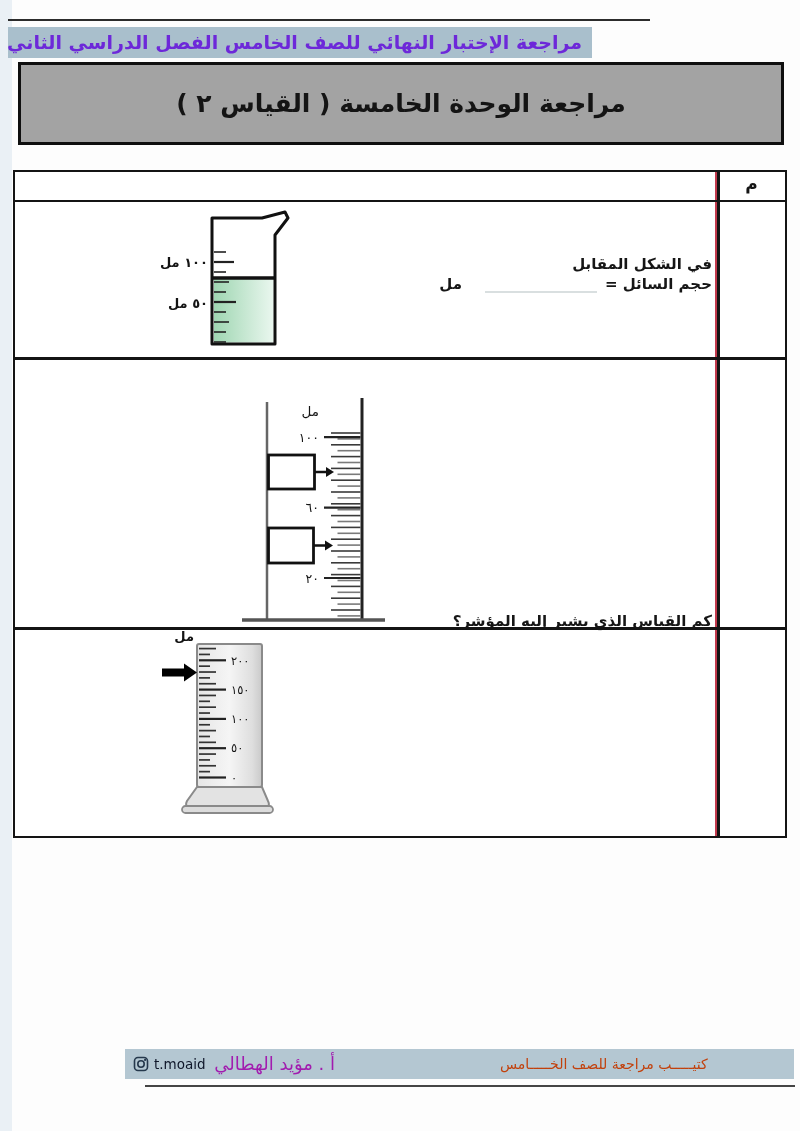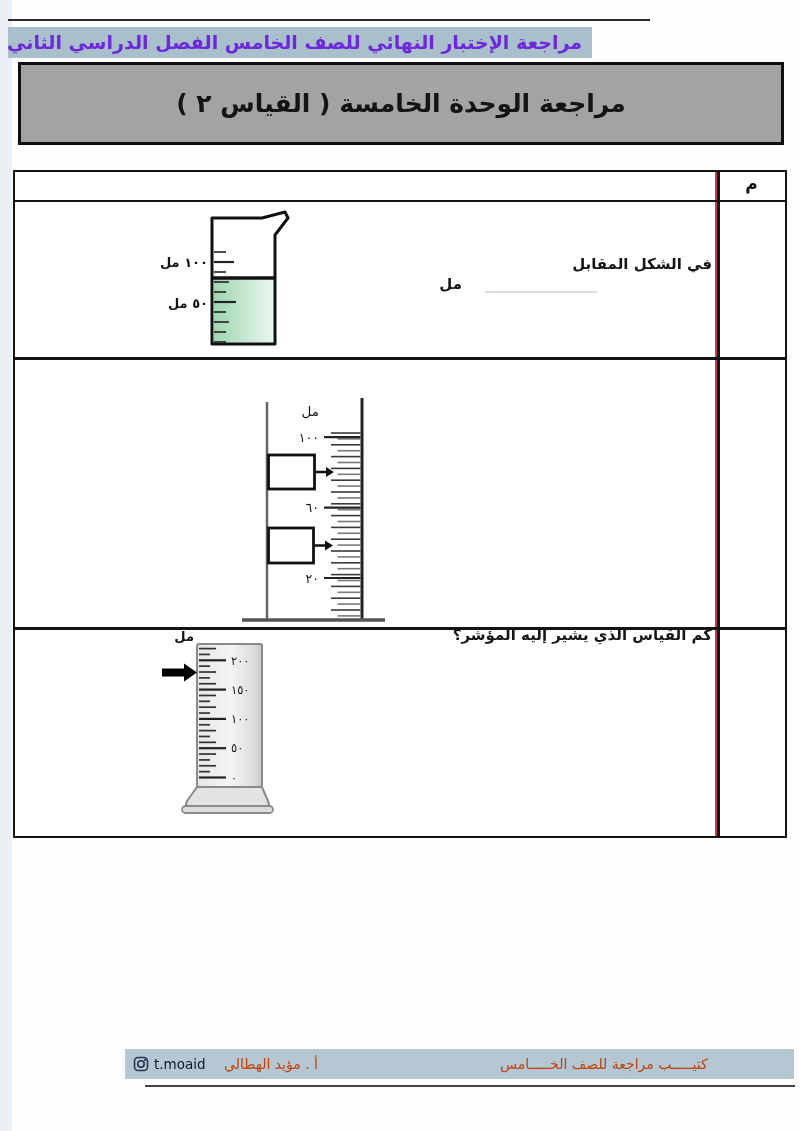--- a/index.html
+++ b/index.html
@@ -53,33 +53,33 @@
     position:absolute; left:704px; top:2px; width:65px; height:26px;
     text-align:center; direction:rtl; font-size:17px; font-weight:bold;
   }
 
   .cell-text { position:absolute; direction:rtl; text-align:right; color:#161616; }
   .t-intro   { left:0; top:36px;  width:697px; font-size:15px; font-weight:bold;margin-top:47px; }
   .t-prompt  { left:0; top:103px; width:697px; font-size:15px; font-weight:bold; }
   .t-blank   { left:470px; top:119px; width:112px; height:2px; background:#d9dfe0; }
   .t-unit    { left:400px; top:103px; width:47px; font-size:15px; font-weight:bold; }
   .t-q2      { left:0; top:194px; width:695px; font-size:14px; font-weight:normal; color:#2c2c2c; }
-  .t-q3      { left:0; top:454px; width:697px; font-size:15px; font-weight:bold; }
+  .t-q3      { left:0; top:440px; width:697px; font-size:15px; font-weight:bold; }
 
   .fig { position:absolute; }
   .fig text { font-family:"DejaVu Sans", sans-serif; fill:#141414; }
 
   
   .footer-bar {
     left:125px; top:1049px; width:669px; height:30px;
     background:#b4c7d2;
   }
   .ig-icon { left:133px; top:1056px; width:16px; height:16px; }
   .ig-handle { left:154px; top:1049px; width:120px; line-height:30px; font-size:13.5px; color:#0f172a; text-align:left; }
-  .teacher { left:224px; top:1049px; width:105px; line-height:30px; font-size:14px; color:#c2410c; direction:rtl; text-align:left; white-space:nowrap; }
+  .teacher { left:230px; top:1049px; width:105px; line-height:30px; font-size:18px; color:#a21caf; direction:rtl; text-align:left; white-space:nowrap; }
   .booklet { left:500px; top:1049px; width:283px; line-height:30px; font-size:14px; color:#c2410c; direction:rtl; text-align:left; white-space:nowrap; }
   .footer-rule { left:145px; top:1085px; width:650px; height:2px; background:#454545; }
 </style>
 </head>
 <body>
 
 <div class="abs scan-edge"></div>
 
 <div class="abs top-rule"></div>
 
@@ -92,20 +92,21 @@
 <div class="abs qtable">
   <div class="vline-red"></div>
   <div class="vline-black"></div>
   <div class="hline header"></div>
   <div class="hline r1"></div>
   <div class="hline r2"></div>
 
   <div class="m-header">م</div>
 
   <div class="cell-text t-intro">في الشكل المقابل</div>
+  <div class="cell-text t-prompt">حجم السائل =</div>
   <div class="abs t-blank"></div>
   <div class="cell-text t-unit">مل</div>
 
   <svg class="fig" style="left:127px; top:33px;" width="160" height="148" viewBox="0 0 160 148">
     <defs>
       <linearGradient id="greenGrad" x1="0" y1="0" x2="1" y2="0">
         <stop offset="0" stop-color="#9fd6b2"></stop>
         <stop offset="1" stop-color="#eaf7ef"></stop>
       </linearGradient>
     </defs>

